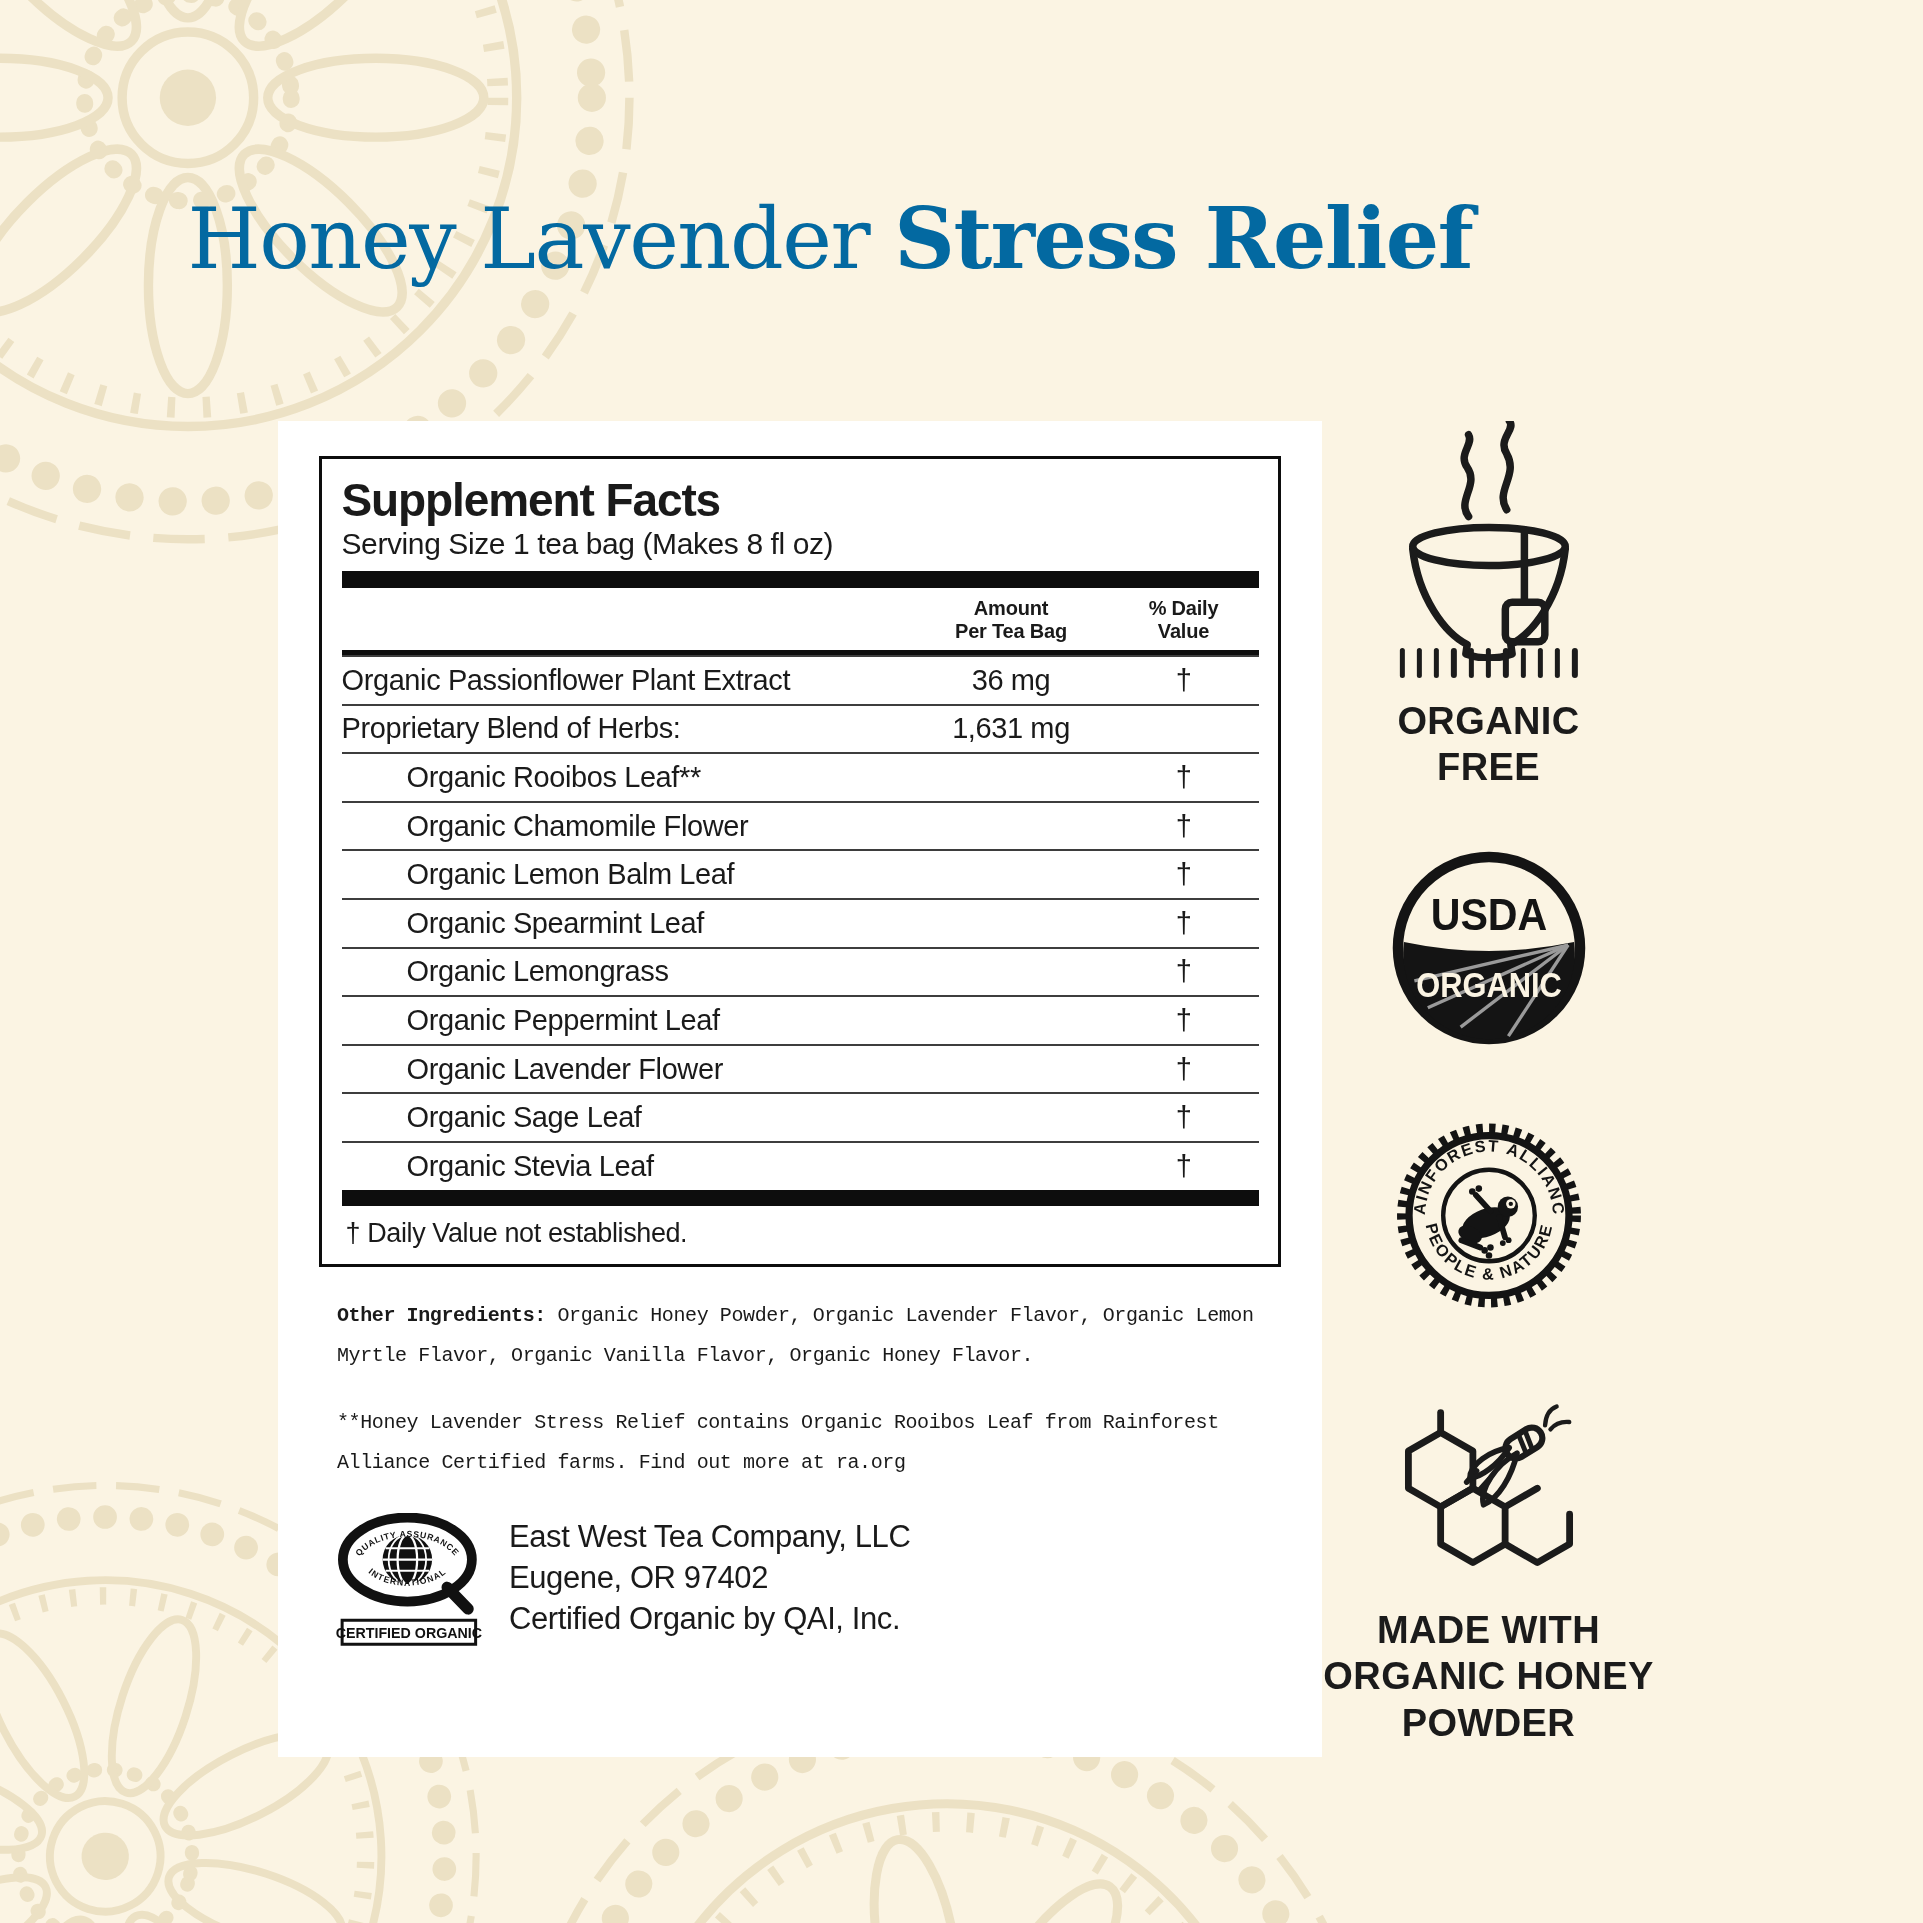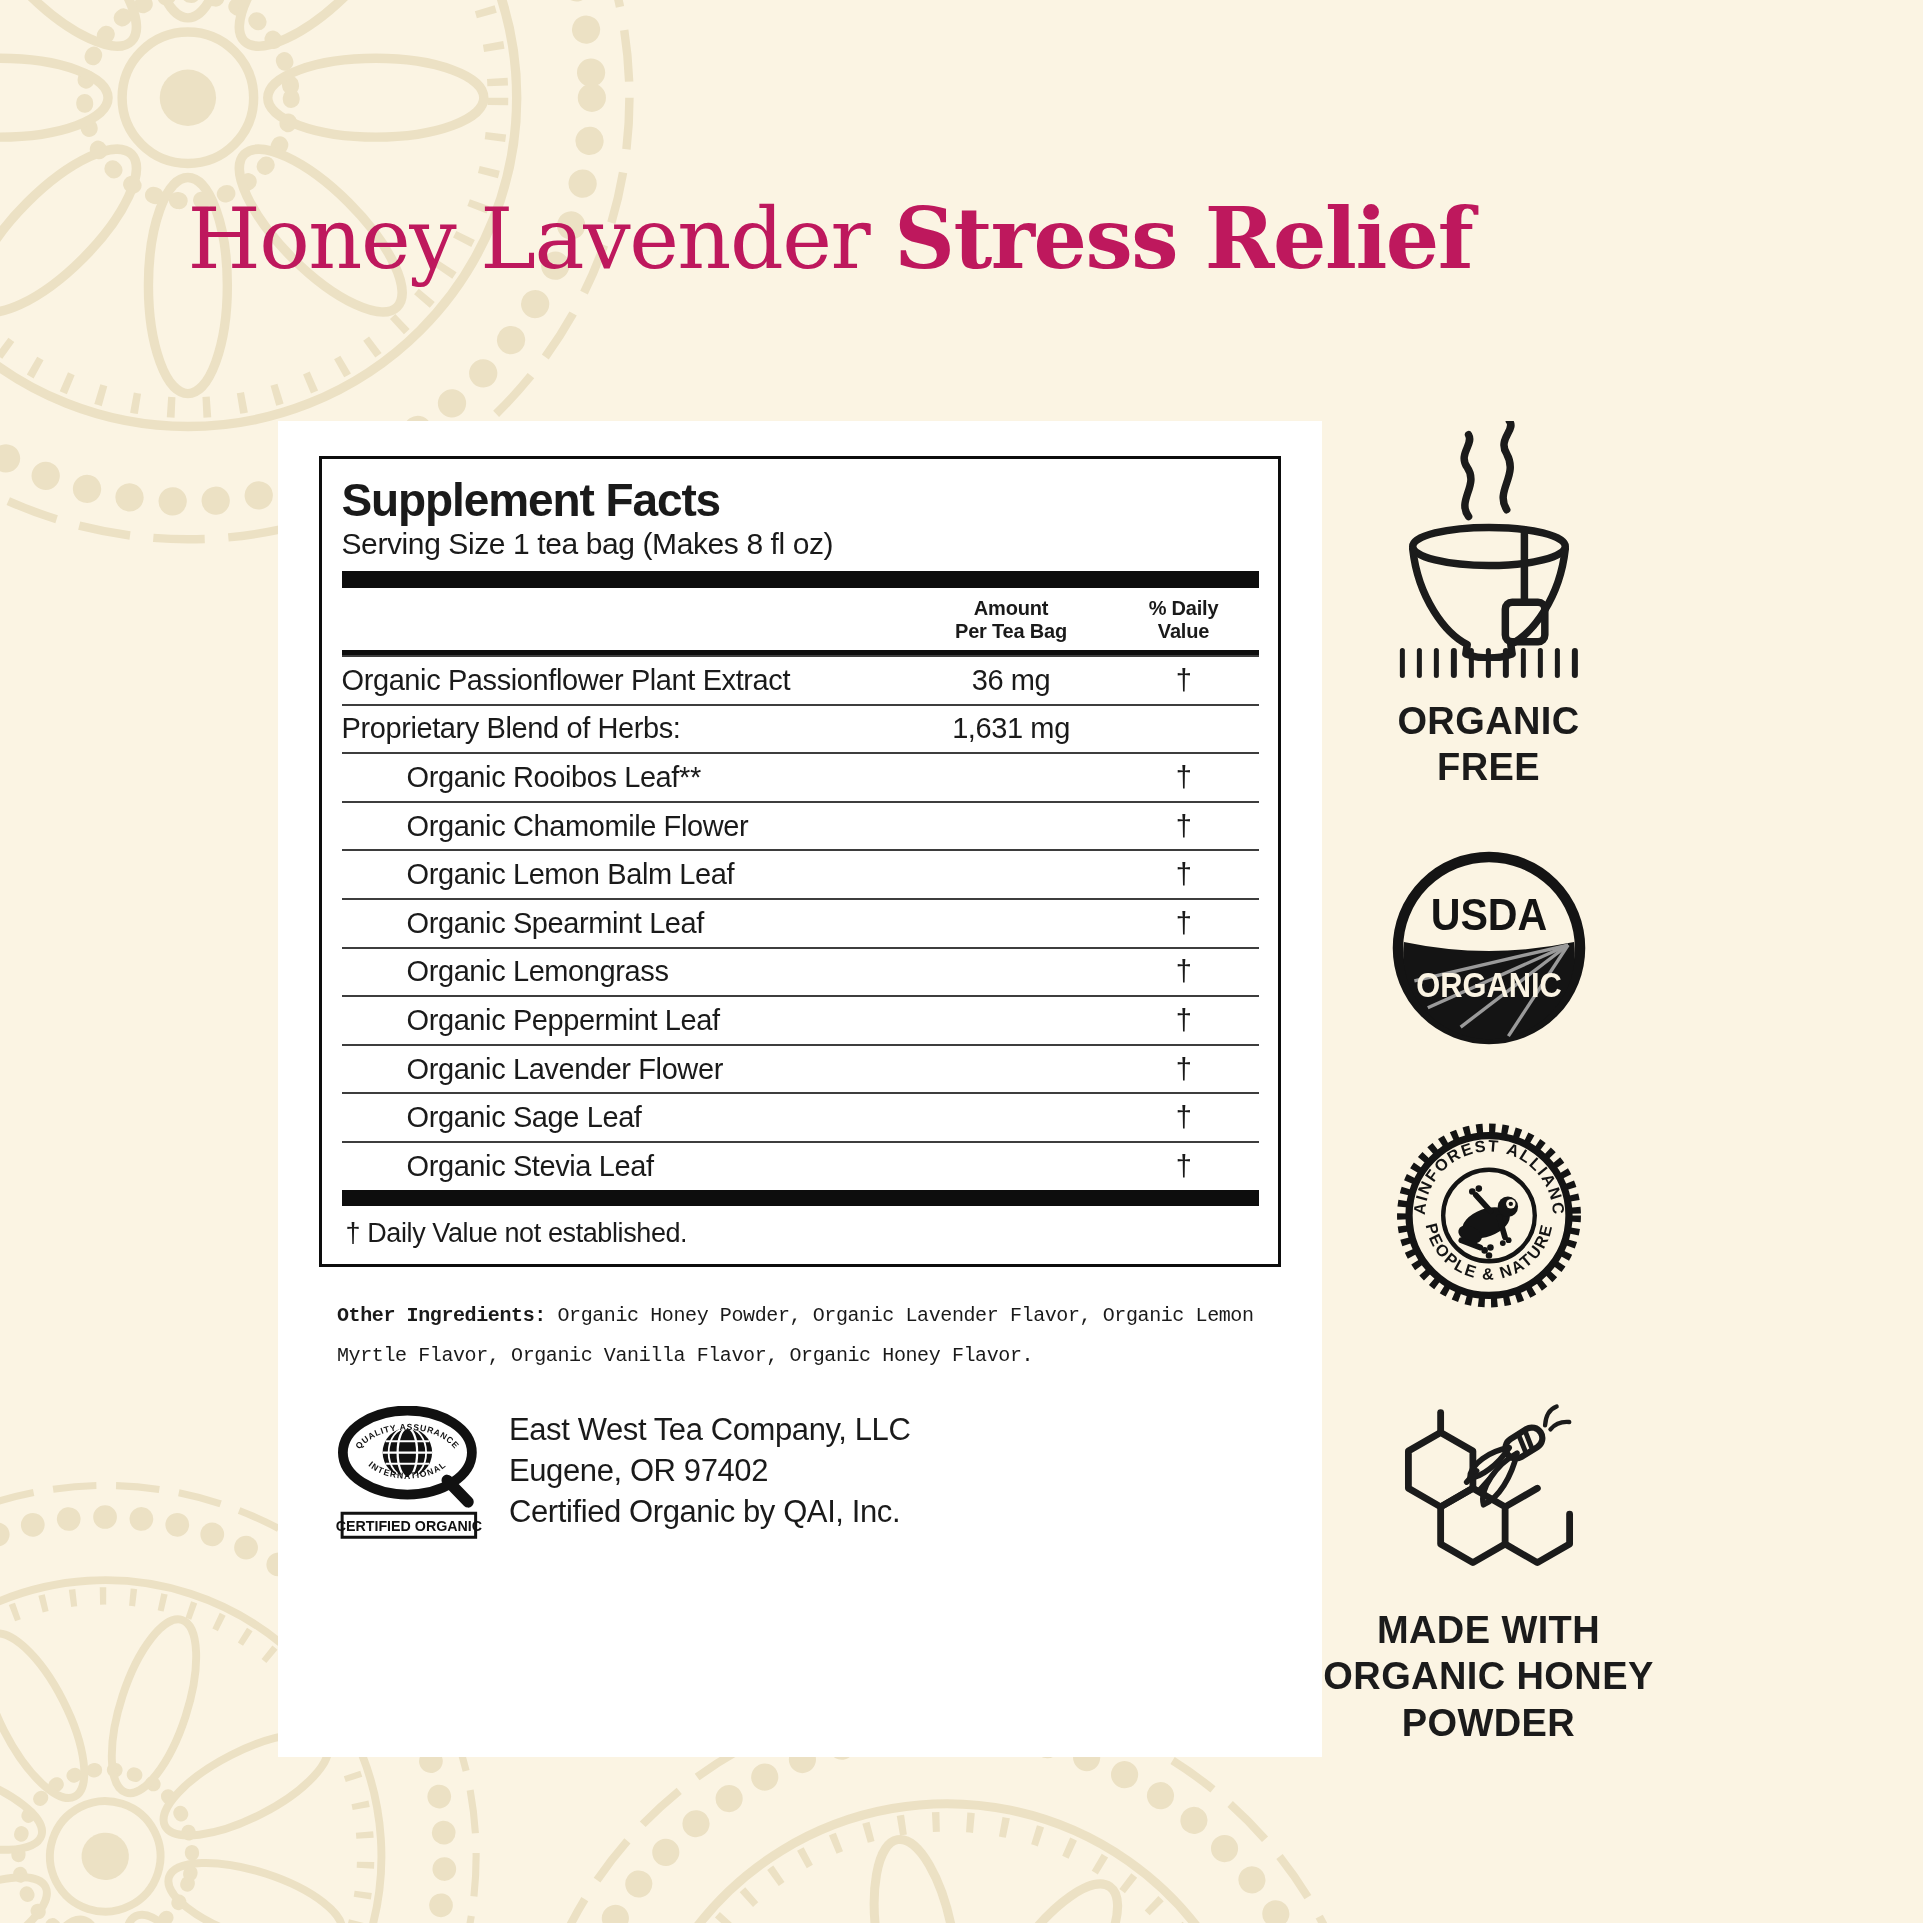--- a/index.html
+++ b/index.html
@@ -8,21 +8,21 @@
     background:#fbf4e3;
     font-family:"Liberation Sans",sans-serif;
     color:#1a1a1a;
   }
   
   #bg-pattern{position:absolute;left:0;top:0;z-index:0;}
   
   .title{
     position:absolute;left:0;top:189px;width:1660px;z-index:2;
     text-align:center;font-family:"DejaVu Serif","Liberation Serif",serif;
-    font-size:84px;letter-spacing:-1.5px;color:#be185d;white-space:nowrap;
+    font-size:84px;letter-spacing:-1.5px;color:#0369a1;white-space:nowrap;
   }
   .title .t-bold{font-weight:700;}
   
   .panel{
     position:absolute;left:278px;top:421px;width:1044px;height:1336px;z-index:2;
     background:#ffffff;box-sizing:border-box;padding:35px 41px 0 41px;
   }
   .facts-box{
     border:3.8px solid #0d0d0d;box-sizing:border-box;
     padding:12px 19.5px 9px 19.5px;
@@ -162,20 +162,21 @@
       <div class="c-amt"></div>
       <div class="c-dv">†</div>
     </div>
 
     <div class="bar"></div>
     <div class="sf-footnote">† Daily Value not established.</div>
   </div>
 
   <p class="p-other"><b>Other Ingredients:</b><span> Organic Honey Powder, Organic Lavender Flavor, Organic Lemon Myrtle Flavor, Organic Vanilla Flavor, Organic Honey Flavor.</span></p>
 
+  <p class="p-note">**Honey Lavender Stress Relief contains Organic Rooibos Leaf from Rainforest Alliance Certified farms. Find out more at ra.org</p>
 
   <div class="company-row">
 
     <svg class="qai" width="154" height="135" viewBox="0 0 205 180">
       <defs>
         <path id="qai-top-arc" d="M 27,66 A 70 45 0 0 1 163,66" fill="none"></path>
         <path id="qai-bot-arc" d="M 33,66 A 64 41 0 0 0 157,66" fill="none"></path>
       </defs>
       <ellipse cx="95" cy="62" rx="86" ry="56" fill="none" stroke="#111" stroke-width="13"></ellipse>
       <line x1="148" y1="99" x2="176" y2="128" stroke="#111" stroke-width="15" stroke-linecap="round"></line>

